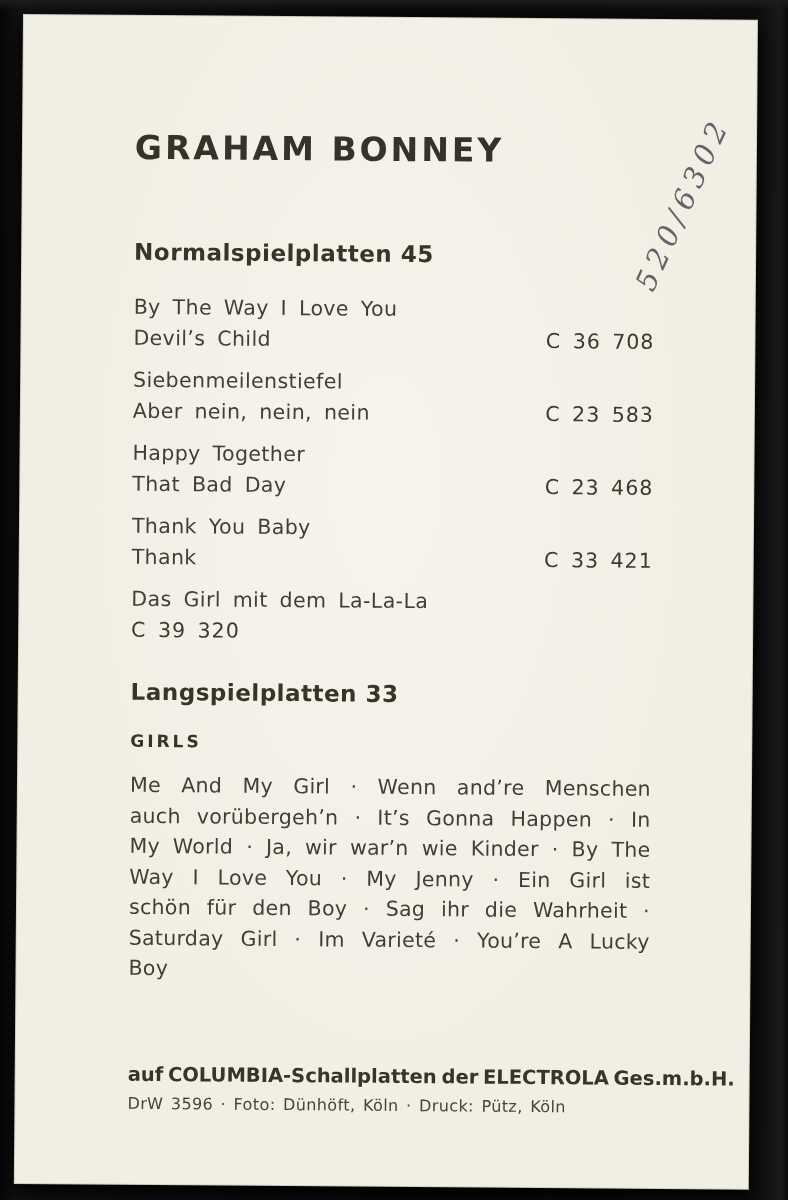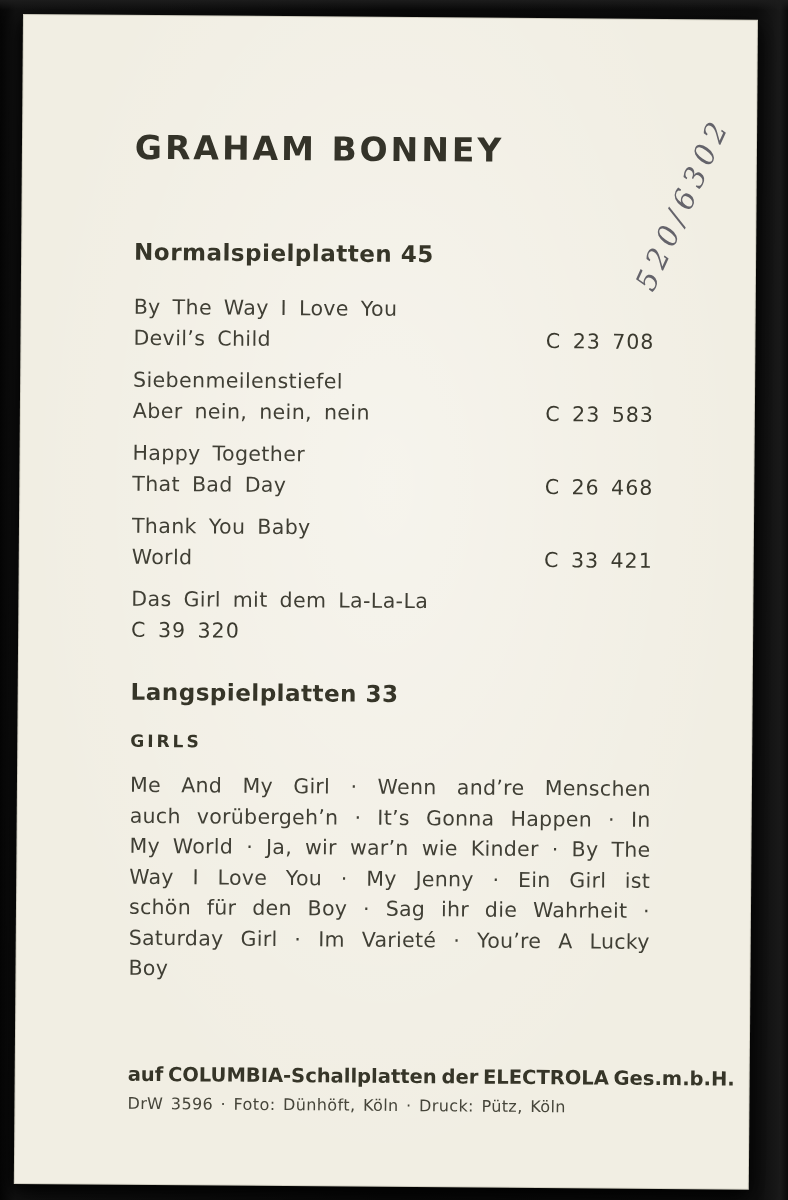--- a/index.html
+++ b/index.html
@@ -159,44 +159,44 @@
     <h1 class="artist-name">GRAHAM BONNEY</h1>
 
     <h2 class="section-heading">Normalspielplatten 45</h2>
 
     <div class="releases">
 
       <div class="release">
         <div class="r-line">By The Way I Love You</div>
         <div class="r-line r-line2">
           <span>Devil’s Child</span>
-          <span class="catalog">C 23 708</span>
+          <span class="catalog">C 36 708</span>
         </div>
       </div>
 
       <div class="release">
         <div class="r-line">Siebenmeilenstiefel</div>
         <div class="r-line r-line2">
           <span>Aber nein, nein, nein</span>
           <span class="catalog">C 23 583</span>
         </div>
       </div>
 
       <div class="release">
         <div class="r-line">Happy Together</div>
         <div class="r-line r-line2">
           <span>That Bad Day</span>
-          <span class="catalog">C 26 468</span>
+          <span class="catalog">C 23 468</span>
         </div>
       </div>
 
       <div class="release">
         <div class="r-line">Thank You Baby</div>
         <div class="r-line r-line2">
-          <span>World</span>
+          <span>Thank</span>
           <span class="catalog">C 33 421</span>
         </div>
       </div>
 
       <div class="release">
         <div class="r-line">Das Girl mit dem La-La-La</div>
         <div class="r-line r-line2">
           <span class="catalog">C 39 320</span>
         </div>
       </div>

